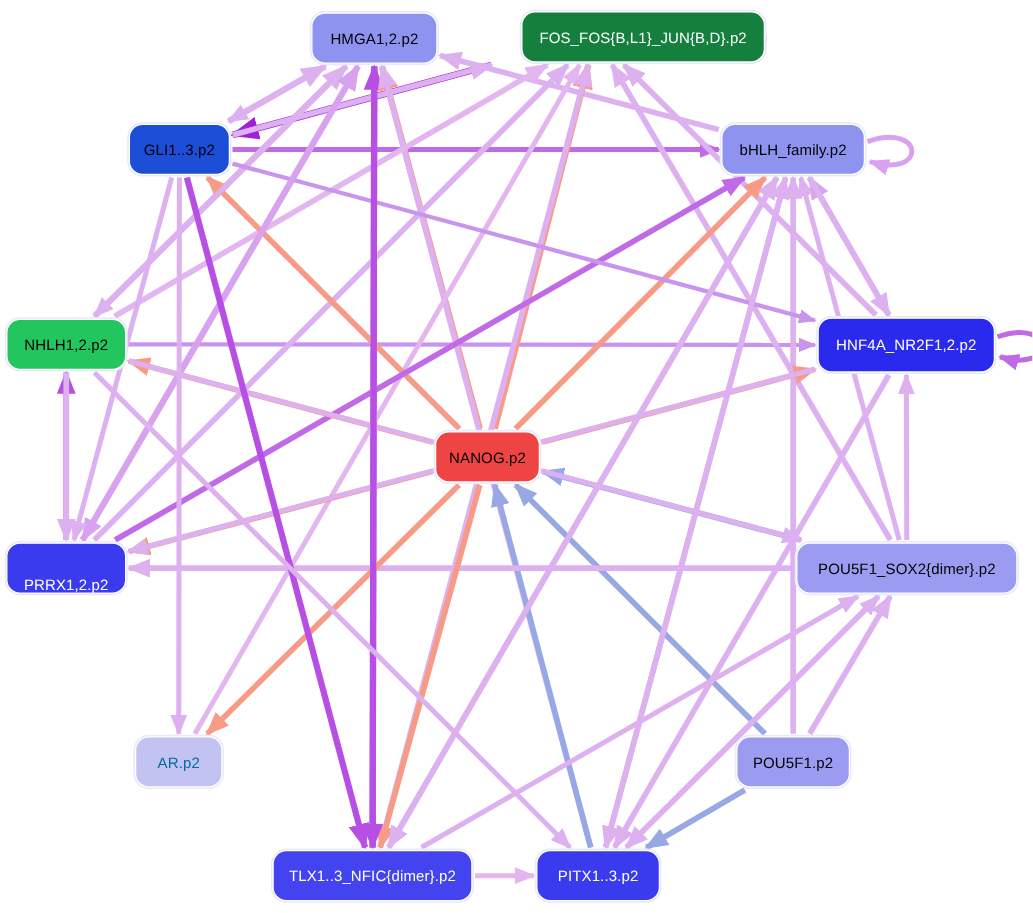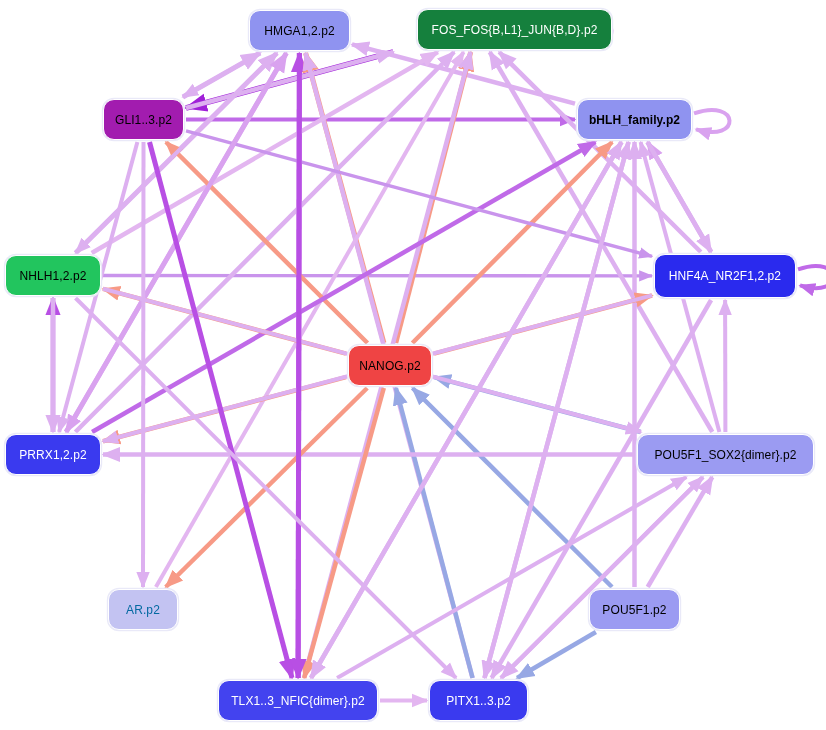--- a/index.html
+++ b/index.html
@@ -118,36 +118,36 @@
       <path d="M694,113.35 C740,97.35 742,143.35 696,129.35" fill="none" stroke="#d9a2ef" stroke-width="4" marker-end="url(#ah-d9a2ef)"></path>
       <path d="M798,269.4 C844,253.39999999999998 846,299.4 800,285.4" fill="none" stroke="#c06ae8" stroke-width="4" marker-end="url(#ah-c06ae8)"></path>
     </svg>
   <div id="nodes">
       <div class="node" style="left: 249px; top: 10px; width: 101px; height: 41px; background: rgb(143, 147, 240); color: rgb(0, 0, 0);">
         <span>HMGA1,2.p2</span>
       </div>
       <div class="node" style="left: 379px; top: 9px; width: 195px; height: 41px; background: #15803d; color: rgb(255, 255, 255); margin-left: 38px;">
         <span>FOS_FOS{B,L1}_JUN{B,D}.p2</span>
       </div>
-      <div class="node" style="left: 103px; top: 99px; width: 81px; height: 41px; background: #a21caf; color: rgb(0, 0, 0);">
+      <div class="node" style="left: 103px; top: 99px; width: 81px; height: 41px; background: #1d4ed8; color: rgb(0, 0, 0);">
         <span>GLI1..3.p2</span>
       </div>
-      <div class="node" style="left: 577px; top: 99px; width: 115px; height: 41px; background: rgb(143, 147, 240); color: rgb(0, 0, 0); font-weight: bold;">
+      <div class="node" style="left: 577px; top: 99px; width: 115px; height: 41px; background: rgb(143, 147, 240); color: rgb(0, 0, 0);">
         <span>bHLH_family.p2</span>
       </div>
       <div class="node" style="left: 5px; top: 255px; width: 96px; height: 41px; background: #22c55e; color: rgb(0, 0, 0);">
         <span>NHLH1,2.p2</span>
       </div>
       <div class="node" style="left: 654px; top: 254px; width: 142px; height: 44px; background: rgb(42, 42, 238); color: rgb(255, 255, 255); text-align: center;">
         <span>HNF4A_NR2F1,2.p2</span>
       </div>
       <div class="node" style="left: 348px; top: 345px; width: 84px; height: 41px; background: #ef4444; color: rgb(0, 0, 0);">
         <span>NANOG.p2</span>
       </div>
-      <div class="node" style="left: 5px; top: 434px; width: 96px; height: 41px; background: rgb(58, 58, 239); color: rgb(255, 255, 255);">
+      <div class="node" style="left: 5px; top: 434px; width: 96px; height: 41px; background: rgb(58, 58, 239); color: rgb(255, 255, 255); align-items: flex-end;">
         <span>PRRX1,2.p2</span>
       </div>
       <div class="node" style="left: 637px; top: 434px; width: 177px; height: 41px; background: rgb(155, 155, 242); color: rgb(0, 0, 0);">
         <span>POU5F1_SOX2{dimer}.p2</span>
       </div>
       <div class="node" style="left: 108px; top: 589px; width: 70px; height: 41px; background: rgb(195, 195, 242); color: #0369a1;">
         <span>AR.p2</span>
       </div>
       <div class="node" style="left: 589px; top: 589px; width: 91px; height: 41px; background: rgb(155, 155, 242); color: #000000;">
         <span>POU5F1.p2</span>

